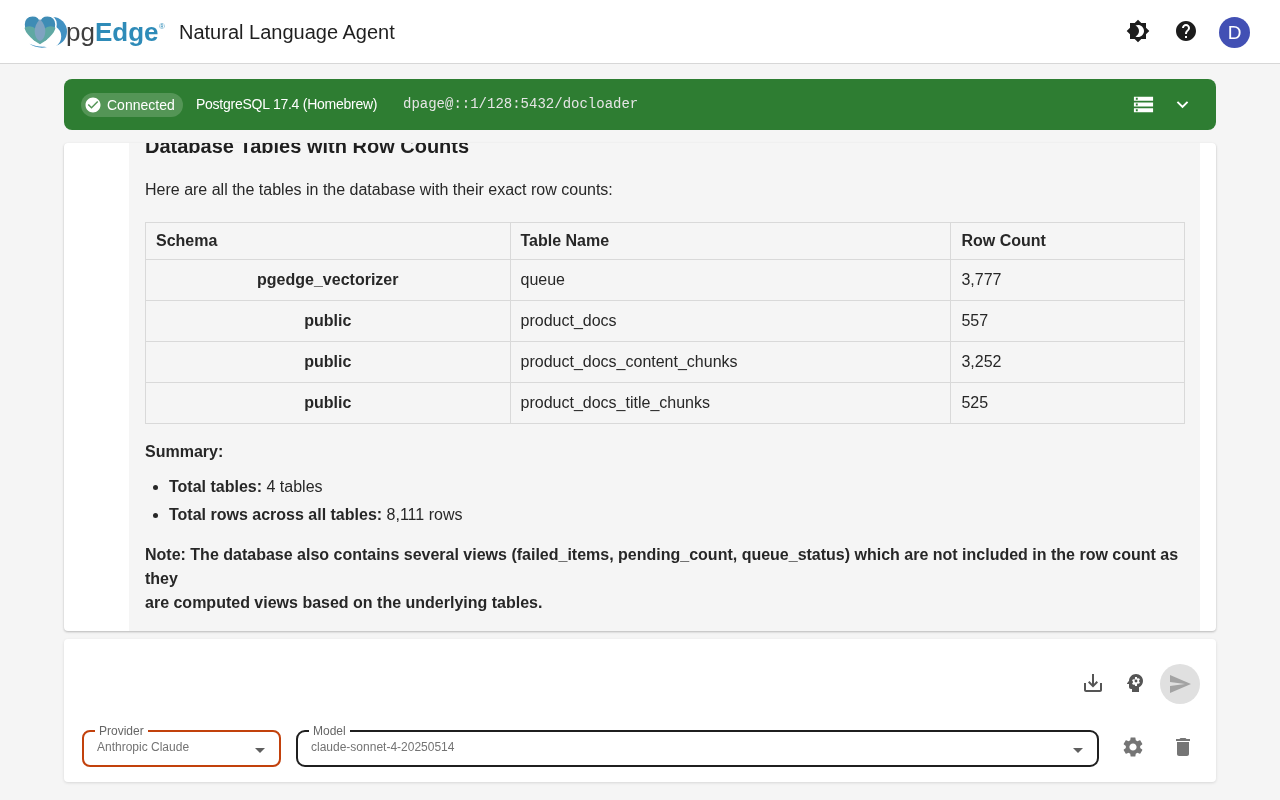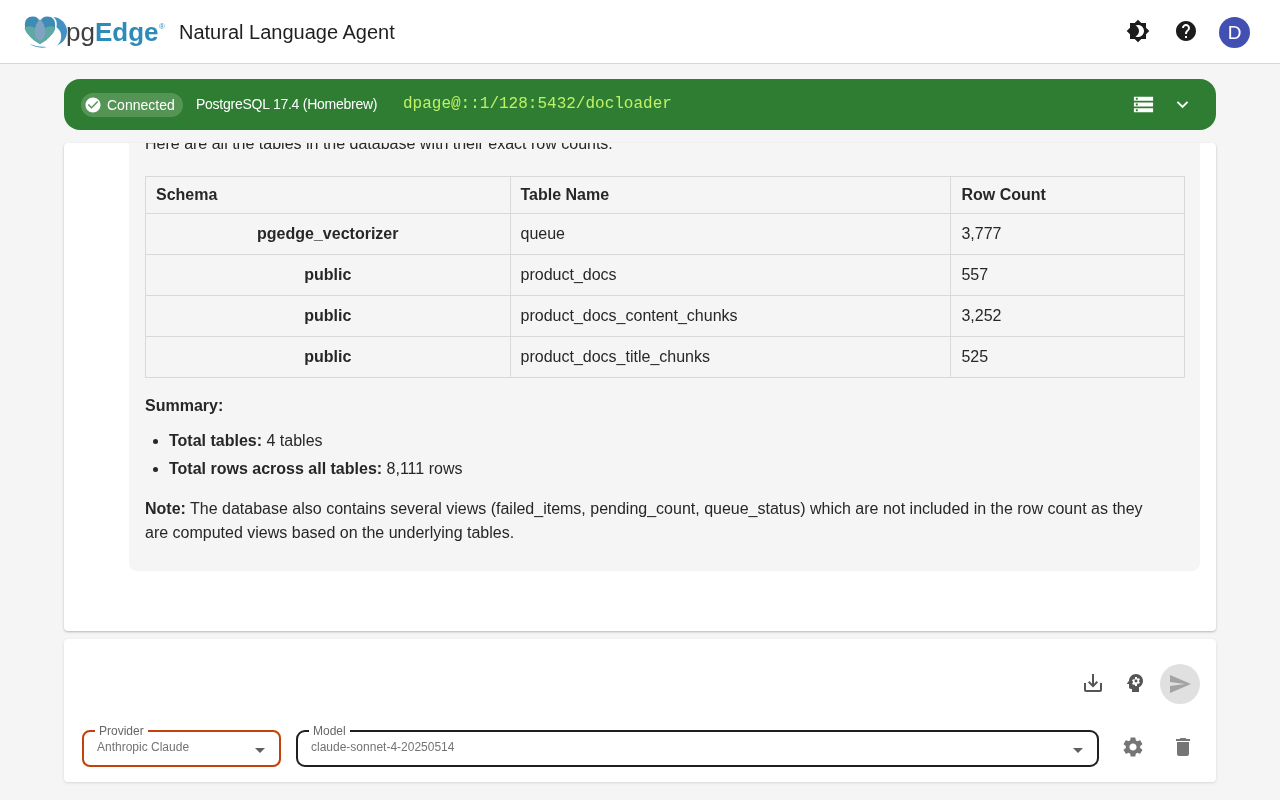--- a/index.html
+++ b/index.html
@@ -7,44 +7,44 @@
 body { background:#f5f5f5; font-family:"Liberation Sans", sans-serif; color:#212121; position:relative; }
 
 
 .header { position:absolute; left:0; top:0; width:1280px; height:64px; background:#fff; border-bottom:1px solid #d7d7d7; }
 .logo { position:absolute; left:24px; top:14px; }
 .apptitle { position:absolute; left:179px; top:21px; font-size:20px; color:#1f1f1f; }
 .hicon { position:absolute; top:19px; width:24px; height:24px; fill:#1c1c1c; }
 .avatar { position:absolute; left:1219px; top:17px; width:31px; height:31px; border-radius:50%; background:#4250b4; color:#fff; font-size:19px; display:flex; align-items:center; justify-content:center; }
 
 
-.statusbar { position:absolute; left:64px; top:79px; width:1152px; height:51px; background:#2e7d32; border-radius:16px; }
+.statusbar { position:absolute; left:64px; top:79px; width:1152px; height:51px; background:#2e7d32; border-radius:8px; }
 .chip { position:absolute; left:17px; top:14px; height:24px; border-radius:12px; background:#549556; display:flex; align-items:center; padding:0 8px 0 3px; }
 .chip svg { width:18px; height:18px; fill:#fff; margin-right:5px; }
 .chip span { color:#fff; font-size:14px; }
 .pgtext { position:absolute; left:132px; top:0; height:51px; line-height:51px; color:#fff; font-size:14px; letter-spacing:-0.25px; }
-.conntext { position:absolute; left:339px; top:0; height:51px; line-height:51px; color:#bef264; font-size:16px; font-family:"Liberation Mono", monospace; }
+.conntext { position:absolute; left:339px; top:0; height:51px; line-height:51px; color:#e5e5e5; font-size:14px; font-family:"Liberation Mono", monospace; }
 .sicon { position:absolute; top:14px; width:23px; height:23px; fill:#fff; }
 
 
 .chatpanel { position:absolute; left:64px; top:143px; width:1152px; height:488px; background:#fff; border-radius:4px; box-shadow:0 1px 3px rgba(0,0,0,0.12), 0 1px 2px rgba(0,0,0,0.14); overflow:hidden; }
 .msgcard { position:absolute; left:65px; top:-27px; width:1071px; background:#f5f5f5; border-radius:8px; padding:16px 16px 26px 16px; }
 .msgcard h3 { font-size:20px; font-weight:bold; color:#1f1f1f; line-height:28px; margin-bottom:18px; }
 .msgcard p { font-size:16px; line-height:24px; color:#272727; }
 .mtable { border-collapse:collapse; margin-top:20px; margin-bottom:16px; width:1040px; }
 .mtable th, .mtable td { border:1px solid #d9d9d9; font-size:16px; line-height:24px; text-align:left; padding:8px 10px; color:#272727; }
 .mtable th { padding:6px 10px; font-weight:bold; }
 .mtable td.b { font-weight:bold;text-align:center; }
 .mtable .c1 { width:334px;margin-top:35px; }
 .mtable .c2 { width:404px; }
 .mtable .c3 { width:214px; }
 .summ { font-weight:bold; margin-top:16px; }
 .msgcard ul { margin:11px 0 16px 0; padding-left:24px; }
 .msgcard li { font-size:16px; line-height:24px; color:#272727; margin-bottom:4px; }
-.note { margin-top:16px; }
+.note { margin-top:16px;font-weight:bold; }
 
 
 .inputpanel { position:absolute; left:64px; top:639px; width:1152px; height:143px; background:#fff; border-radius:4px; box-shadow:0 1px 3px rgba(0,0,0,0.12); }
 .msgbox { position:absolute; left:17px; top:17px; width:986px; height:55px; border:2px solid #3547c0; border-radius:8px; background:#fff; }
 .msgbox span { position:absolute; left:13px; top:15px; font-size:16px; color:#9d9d9d; }
 .iicon { position:absolute; width:24px; height:24px; fill:#555; }
 .sendbtn { position:absolute; left:1096px; top:25px; width:40px; height:40px; border-radius:50%; background:#e0e0e0; display:flex; align-items:center; justify-content:center; }
 .sendbtn svg { width:24px; height:24px; fill:#a3a3a3; }
 
 .selbox { position:absolute; height:37px; background:#fff; border-radius:8px; }
@@ -100,20 +100,21 @@
   <svg class="sicon" style="left:1068px" viewBox="0 0 24 24">
       <path d="M2 20h20v-4H2v4zm2-3h2v2H4v-2zM2 4v4h20V4H2zm4 3H4V5h2v2zm-4 7h20v-4H2v4zm2-3h2v2H4v-2z"></path>
     </svg>
   <svg class="sicon" style="left:1107px" viewBox="0 0 24 24">
       <path d="M16.59 8.59L12 13.17 7.41 8.59 6 10l6 6 6-6z"></path>
     </svg>
 </div>
 
 <div class="chatpanel">
   <div class="msgcard">
+    <h3>Database Tables with Row Counts</h3>
     <p>Here are all the tables in the database with their exact row counts:</p>
     <table class="mtable">
       <tbody>
           <tr>
             <th class="c1">Schema</th>
             <th class="c2">Table Name</th>
             <th class="c3">Row Count</th>
           </tr>
       <tr>
             <td class="b">pgedge_vectorizer</td>

